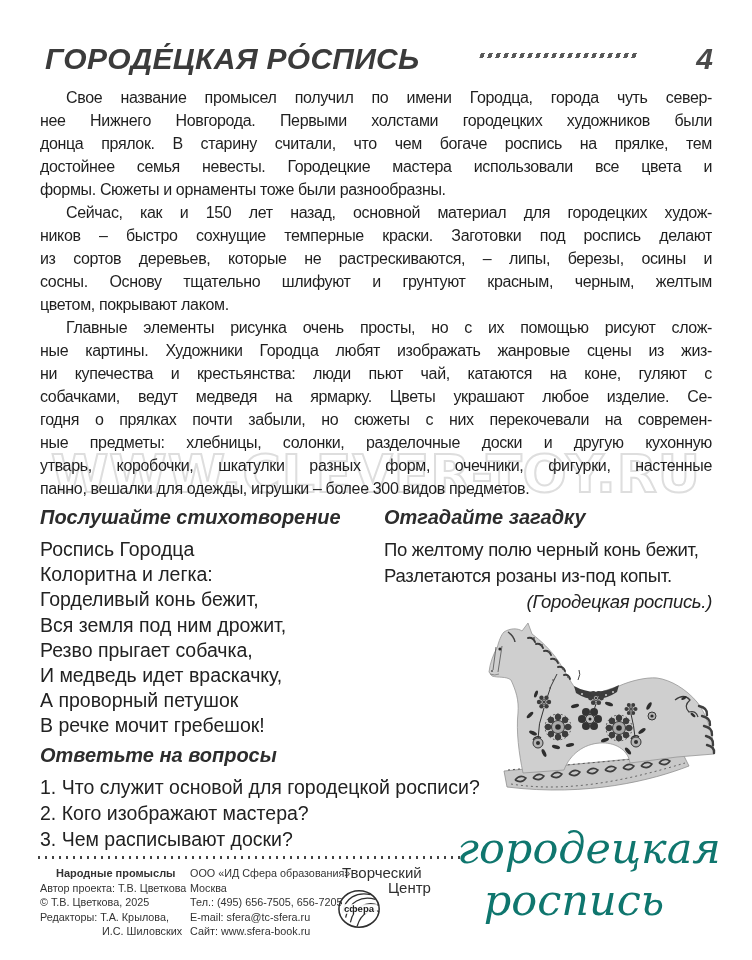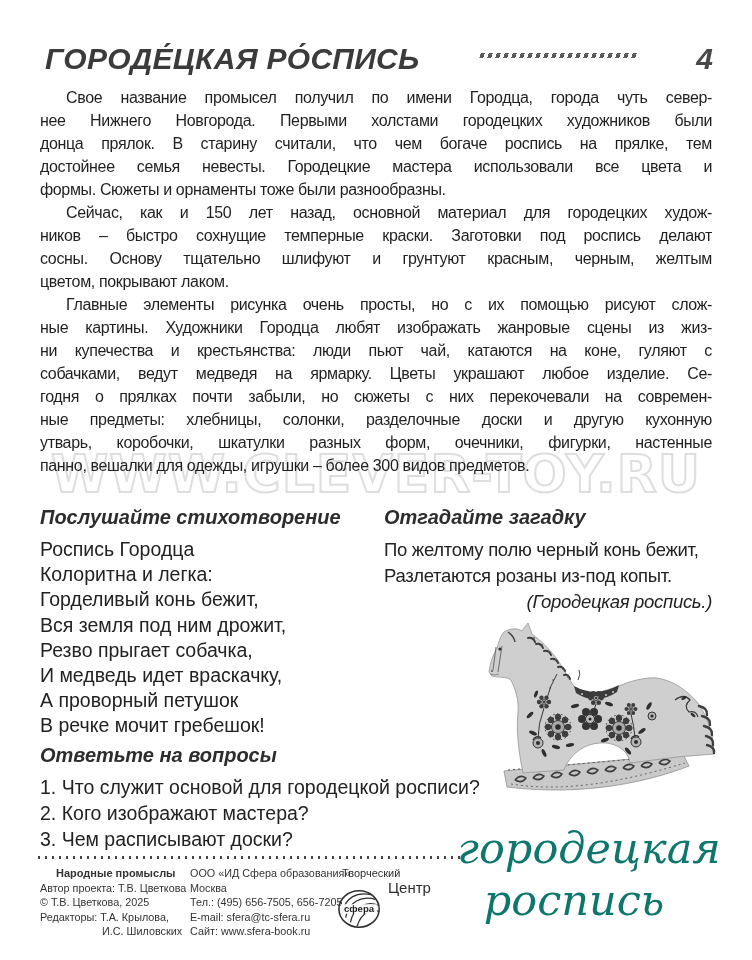--- a/index.html
+++ b/index.html
@@ -38,21 +38,21 @@
   .script-caption .l2{padding-right:30px;}
   
   .footer-rule{position:absolute;left:38px;top:856px;width:422px;height:3px;z-index:1;
     background:repeating-linear-gradient(90deg,#444 0 2.2px,transparent 2.2px 7px);}
   .fcol{position:absolute;top:866px;z-index:1;font-size:10.8px;line-height:14.5px;color:#333;white-space:nowrap;}
   .fc1{left:40px;width:150px;}
   .fc2{left:190px;width:150px;}
   .fc3{left:336px;width:120px;height:72px;}
   .fbold{font-weight:bold;font-size:11px;padding-left:16px;}
   .findent{padding-left:62px;}
-  .logo-line1{position:absolute;left:6px;top:0;font-size:11px;color:#2e2e2e;}
+  .logo-line1{position:absolute;left:6px;top:0;font-size:15px;color:#2e2e2e;}
   .logo-line2{position:absolute;left:52px;top:15px;font-size:15px;color:#2e2e2e;}
   .sphere{position:absolute;left:0;top:20px;}
 </style>
 </head>
 <body>
 
 <div class="page">
 
   <div class="watermark">WWW.CLEVER-TOY.RU</div>
 
@@ -66,20 +66,21 @@
     <div class="para">
       <div class="jline indent">Свое название промысел получил по имени Городца, города чуть север-</div>
       <div class="jline">нее Нижнего Новгорода. Первыми холстами городецких художников были</div>
       <div class="jline">донца прялок. В старину считали, что чем богаче роспись на прялке, тем</div>
       <div class="jline">достойнее семья невесты. Городецкие мастера использовали все цвета и</div>
       <div class="jlast">формы. Сюжеты и орнаменты тоже были разнообразны.</div>
     </div>
     <div class="para">
       <div class="jline indent">Сейчас, как и 150 лет назад, основной материал для городецких худож-</div>
       <div class="jline">ников – быстро сохнущие темперные краски. Заготовки под роспись делают</div>
+      <div class="jline">из сортов деревьев, которые не растрескиваются, – липы, березы, осины и</div>
       <div class="jline">сосны. Основу тщательно шлифуют и грунтуют красным, черным, желтым</div>
       <div class="jlast">цветом, покрывают лаком.</div>
     </div>
     <div class="para">
       <div class="jline indent">Главные элементы рисунка очень просты, но с их помощью рисуют слож-</div>
       <div class="jline">ные картины. Художники Городца любят изображать жанровые сцены из жиз-</div>
       <div class="jline">ни купечества и крестьянства: люди пьют чай, катаются на коне, гуляют с</div>
       <div class="jline">собачками, ведут медведя на ярмарку. Цветы украшают любое изделие. Се-</div>
       <div class="jline">годня о прялках почти забыли, но сюжеты с них перекочевали на современ-</div>
       <div class="jline">ные предметы: хлебницы, солонки, разделочные доски и другую кухонную</div>

